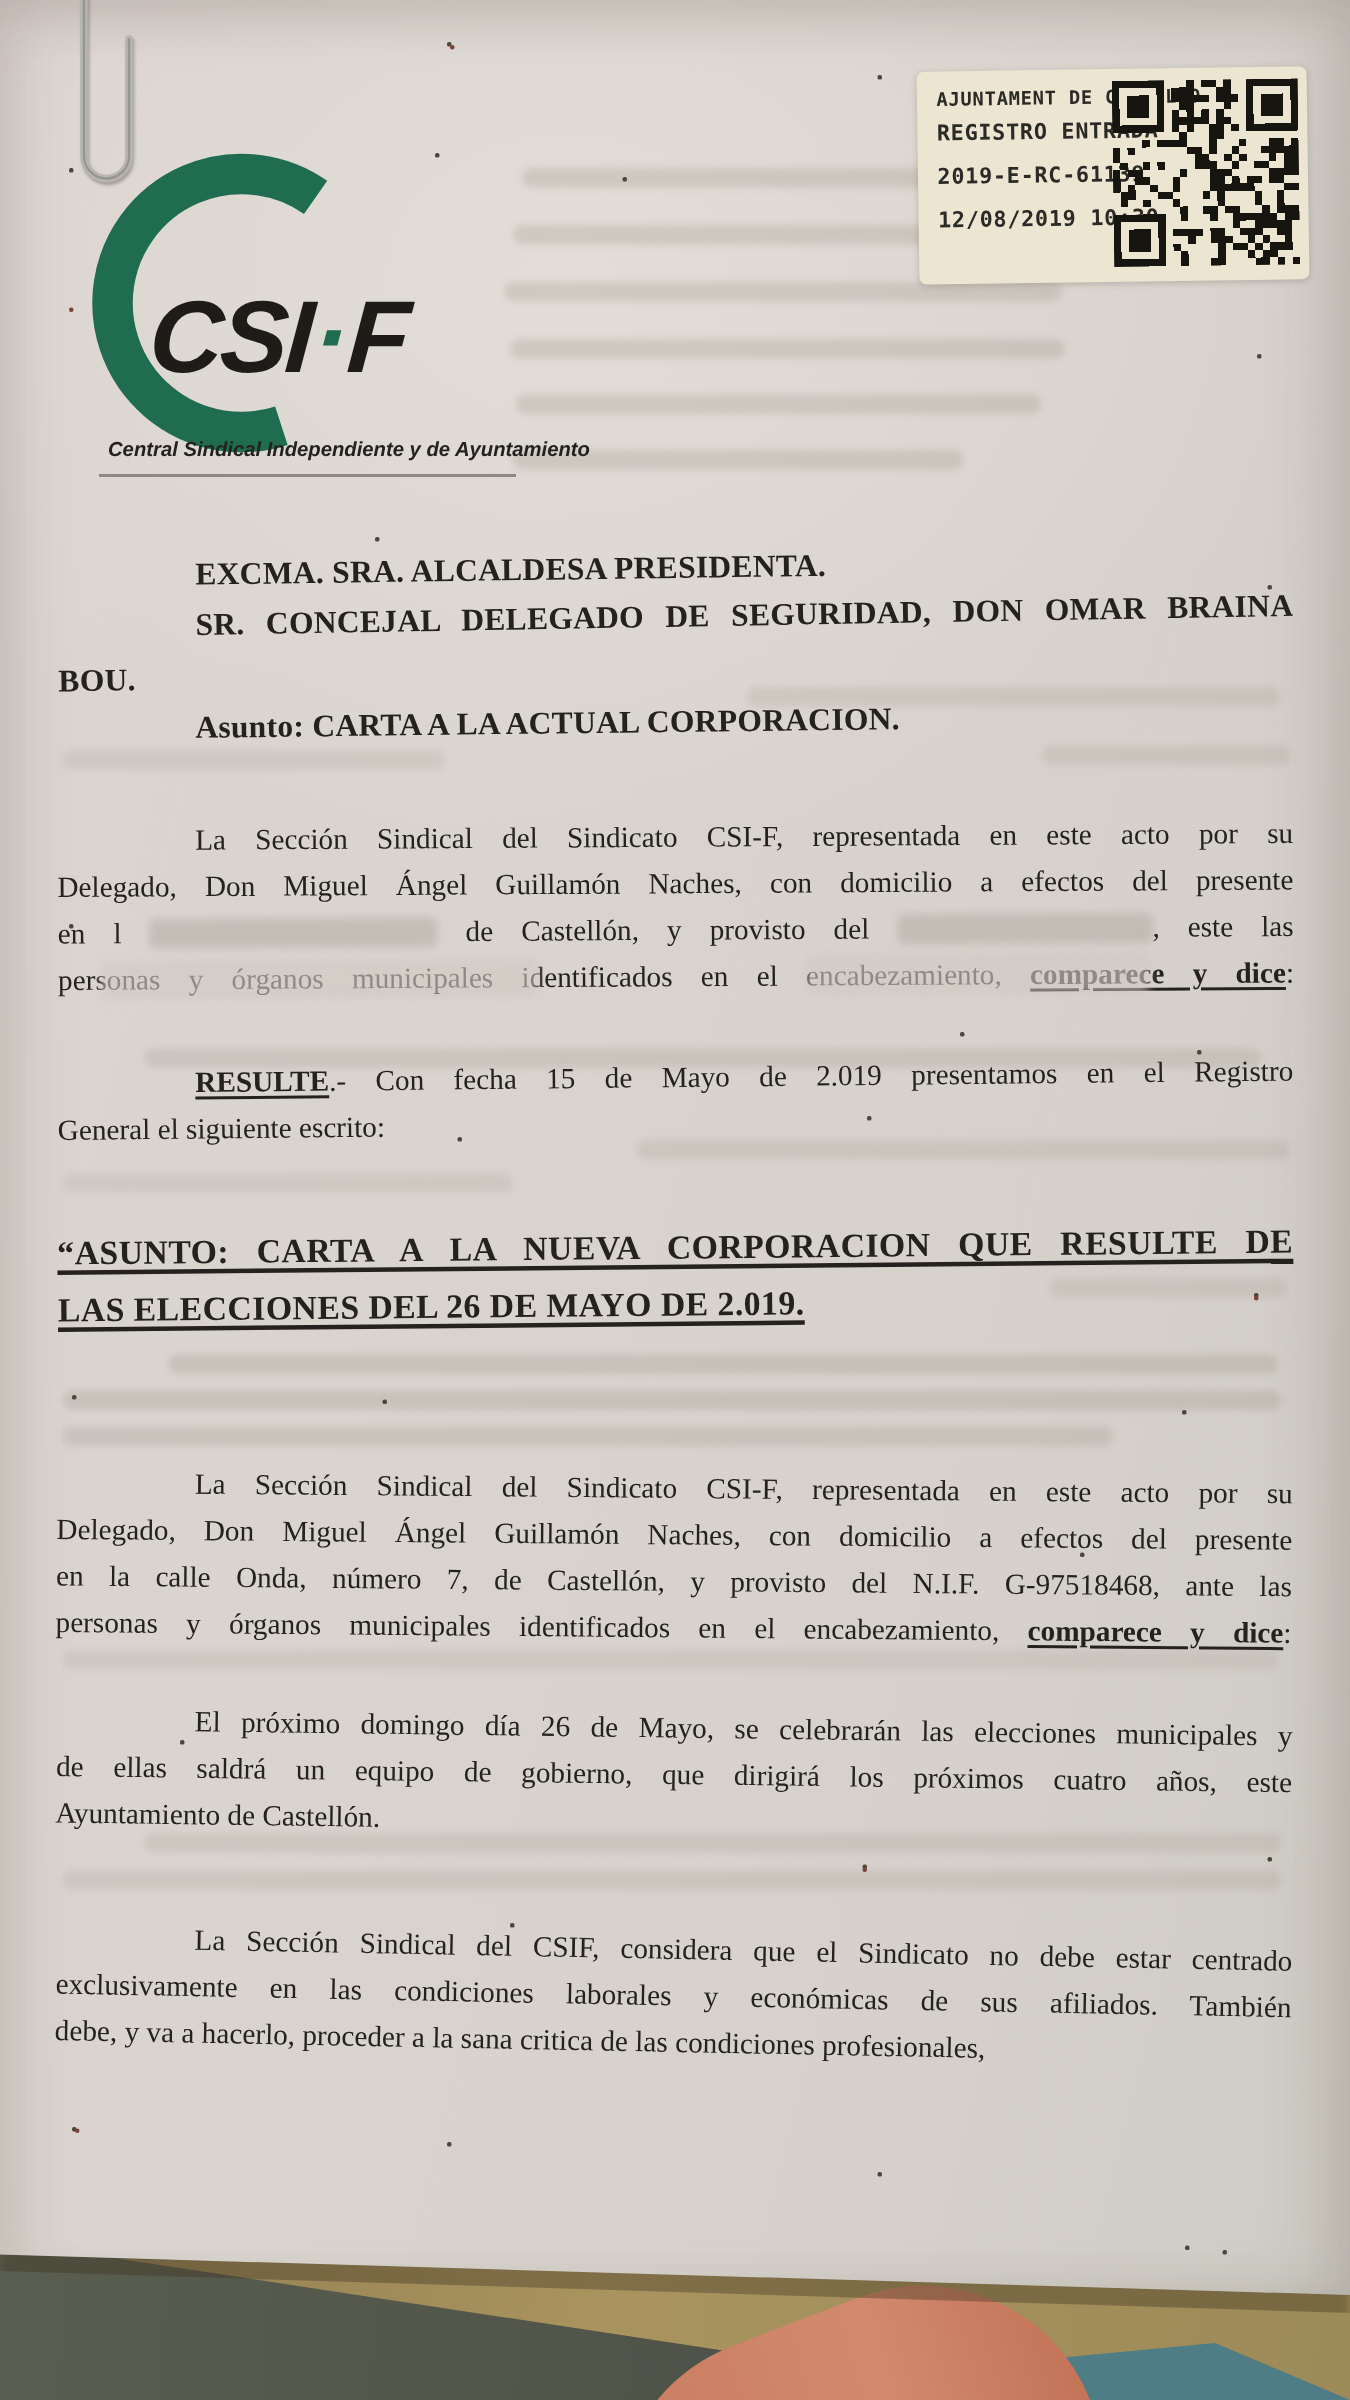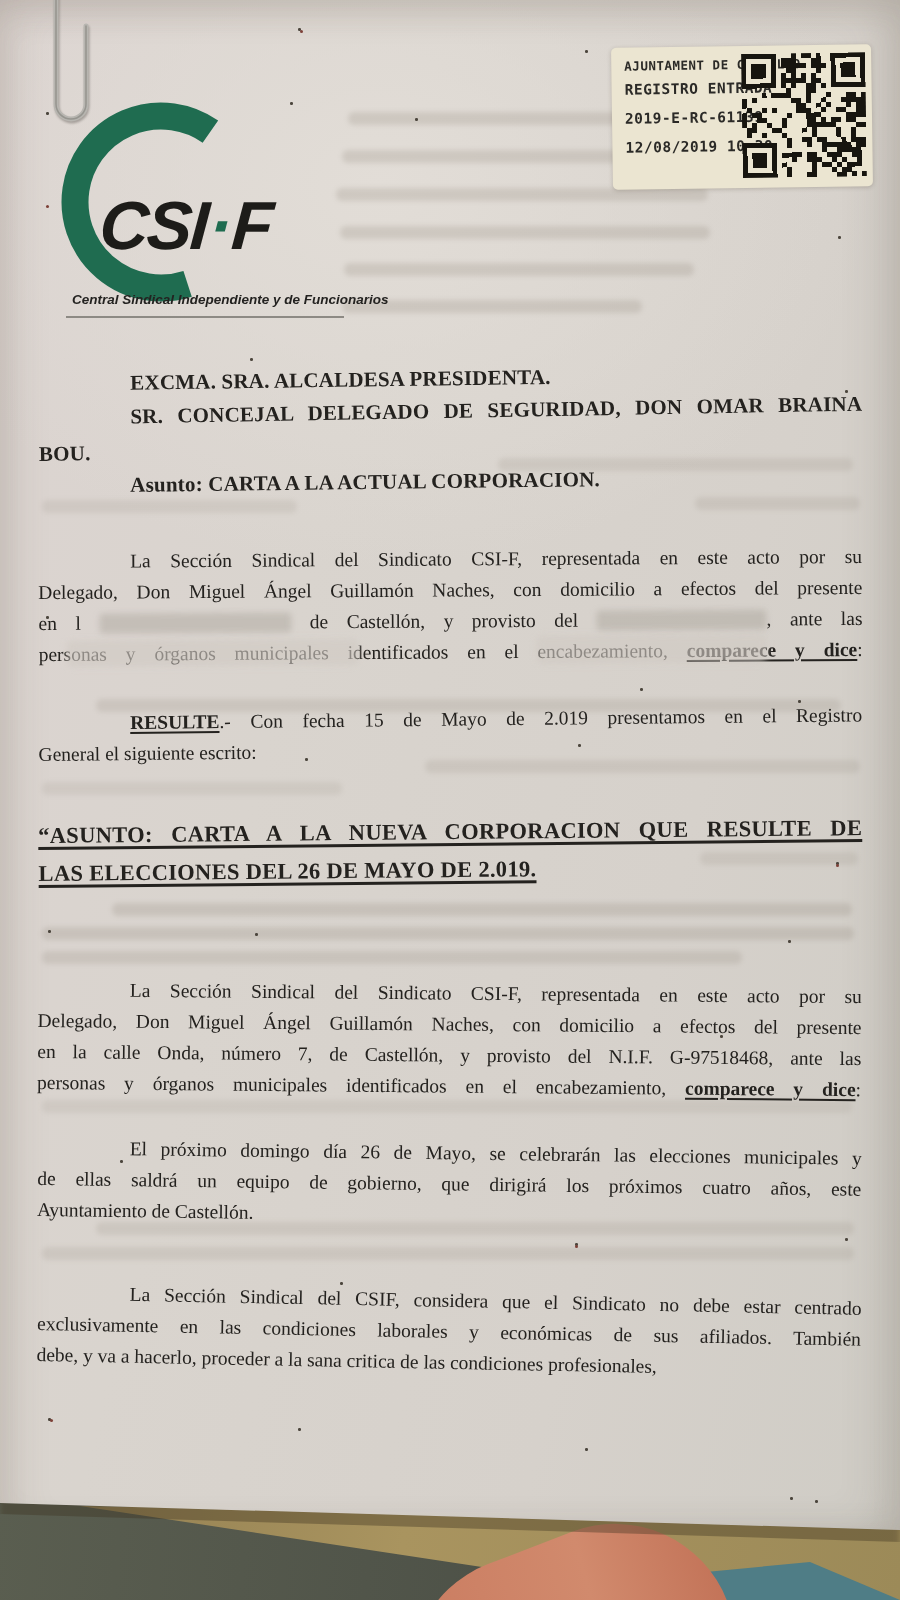--- a/index.html
+++ b/index.html
@@ -133,21 +133,21 @@
     <svg class="clip" width="120" height="210" viewBox="0 0 120 210">
       <path d="M 42,-12 L 42,116 A 15,15 0 0 0 72,116 L 72,38" fill="none" stroke="#b7b5b0" stroke-width="5" stroke-linecap="round"></path>
       <path d="M 42,-12 L 42,116 A 15,15 0 0 0 72,116 L 72,38" fill="none" stroke="rgba(90,88,84,.35)" stroke-width="1.5" stroke-linecap="round"></path>
     </svg>
 
     <div>
       <svg class="c-swoosh" width="230" height="215" viewBox="0 0 230 215">
         <path d="M 152.4 29.6 A 86 86 0 1 0 129.6 181.8" fill="none" stroke="#1f6c50" stroke-width="27"></path>
       </svg>
       <div class="csif-text"><span>CSI</span><span class="dot">·</span><span>F</span></div>
-      <div class="tagline">Central Sindical Independiente y de Funcionarios</div>
+      <div class="tagline">Central Sindical Independiente y de Ayuntamiento</div>
       <div class="tagline-rule"></div>
     </div>
 
     <div class="stamp">
       <div class="t t1">AJUNTAMENT DE CASTELLO</div>
       <div class="t t2">REGISTRO ENTRADA</div>
       <div class="t t3">2019-E-RC-61139</div>
       <div class="t t4">12/08/2019 10:30</div>
       <div class="qr"><svg id="qr-svg" viewBox="0 0 25 25">
             <rect x="10" y="0" width="1" height="1" fill="#17150f"></rect>
@@ -361,21 +361,21 @@
       <div class="line">BOU.</div>
     </div>
 
     <div id="h3" class="blk hblk">
       <div class="line ind">Asunto: CARTA A LA ACTUAL CORPORACION.</div>
     </div>
 
     <div id="p1" class="blk">
       <div class="line ind jl">La Sección Sindical del Sindicato CSI-F, representada en este acto por su</div>
       <div class="line jl">Delegado, Don Miguel Ángel Guillamón Naches, con domicilio a efectos del presente</div>
-      <div class="line jl"><span>en l</span> <span class="rgap gap1"></span> <span>de Castellón, y provisto del</span> <span class="rgap gap2"></span><span>, ante las</span></div>
+      <div class="line jl"><span>en l</span> <span class="rgap gap1"></span> <span>de Castellón, y provisto del</span> <span class="rgap gap2"></span><span>, este las</span></div>
       <div class="line jl"><span>personas y órganos municipales identificados en el encabezamiento, </span><span class="b-u">comparece y dice</span><span>:</span></div>
       <div class="osmudge sm1"></div>
       <div class="osmudge sm2"></div>
     </div>
 
     <div id="primero" class="blk">
       <div class="line ind jl"><span class="b-u">RESULTE</span><span>.- Con fecha 15 de Mayo de 2.019 presentamos en el Registro</span></div>
       <div class="line">General el siguiente escrito:</div>
     </div>
 

